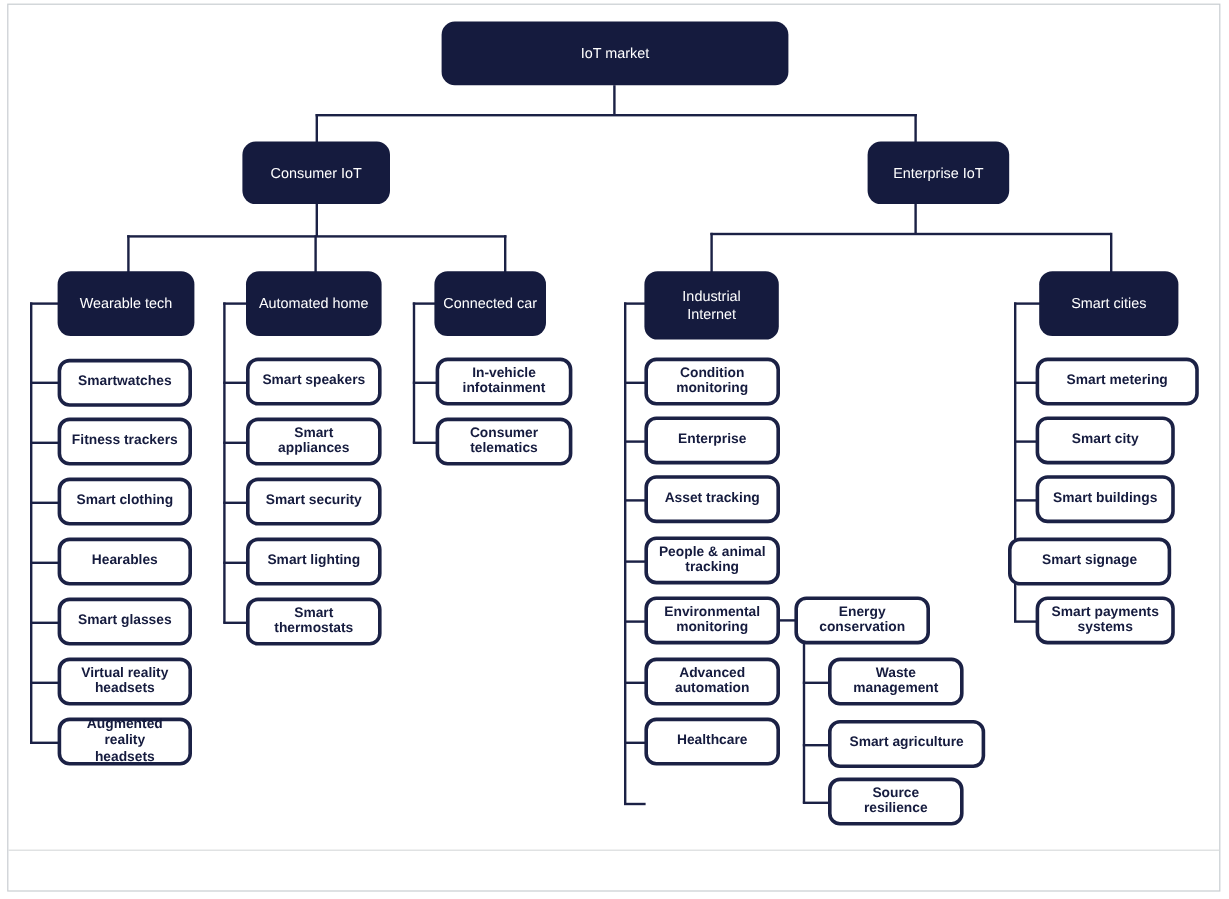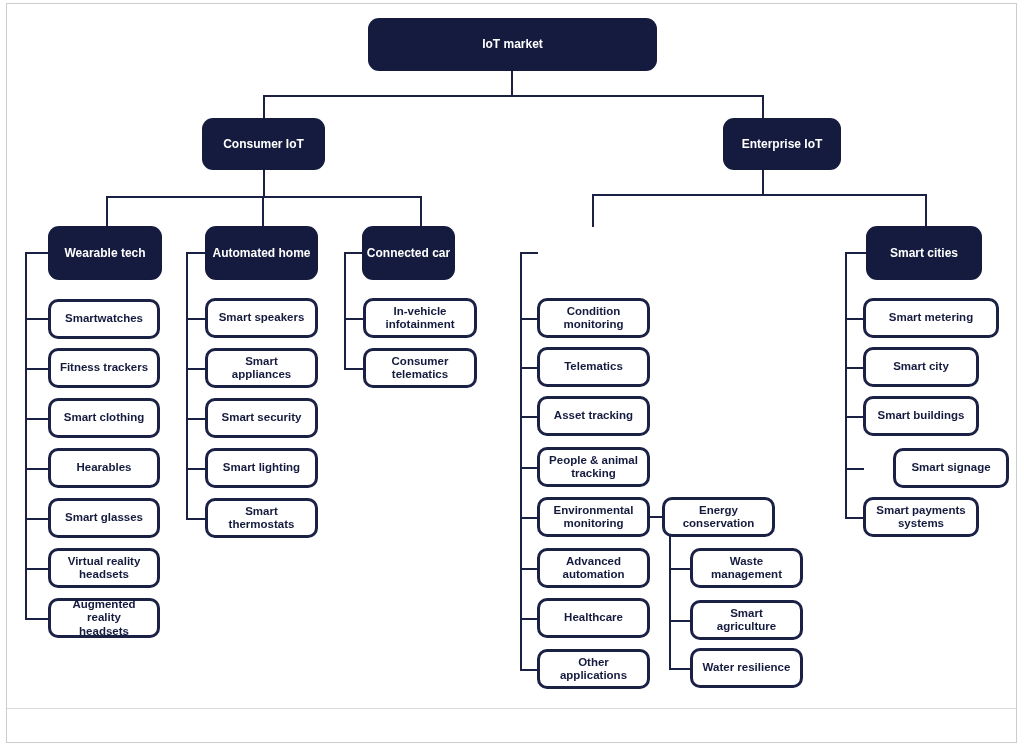--- a/index.html
+++ b/index.html
@@ -16,21 +16,21 @@
     position:relative;width:1024px;height:749px;background:#ffffff;
     font-family:"Liberation Sans","DejaVu Sans",sans-serif;overflow:hidden;
   }
   .frame{
     position:absolute;left:6px;top:3px;width:1011px;height:740px;
     border:1px solid var(--frame-border);background:#ffffff;box-sizing:border-box;
   }
   .node{
     position:absolute;background:var(--node-fill);color:var(--node-text);
     border-radius:11px;display:flex;align-items:center;justify-content:center;
-    text-align:center;font-weight:bold;font-size:12px;line-height:1.25;
+    text-align:center;font-weight:normal;font-size:12px;line-height:1.25;
     box-sizing:border-box;
   }
   .leaf{
     position:absolute;background:var(--leaf-bg);border:3px solid var(--outline);
     border-radius:10px;color:var(--node-fill);display:flex;align-items:center;
     justify-content:center;text-align:center;font-weight:bold;font-size:11.5px;
     line-height:1.15;box-sizing:border-box;height:40px;padding:1px 7px;
   }
   .w70{display:inline-block;max-width:74px;}
   .hl,.vl{position:absolute;background:var(--outline);}
@@ -124,20 +124,23 @@
   </div>
   <div class="node" style="left:48px;top:226px;width:114px;height:54px">
     <span>Wearable tech</span>
   </div>
   <div class="node" style="left:205px;top:226px;width:113px;height:54px">
     <span>Automated home</span>
   </div>
   <div class="node" style="left:362px;top:226px;width:93px;height:54px">
     <span>Connected car</span>
   </div>
+  <div class="node" style="left:537px;top:226px;width:112px;height:57px">
+    <span class="w70">Industrial Internet</span>
+  </div>
   <div class="node" style="left:866px;top:226px;width:116px;height:54px">
     <span>Smart cities</span>
   </div>
 
   <div class="leaf" style="left:48px;top:299px;width:112px">
       <span>Smartwatches</span>
     </div>
   <div class="leaf" style="left:48px;top:348px;width:112px">
       <span>Fitness trackers</span>
     </div>
@@ -177,64 +180,61 @@
       <span class="w70" style="max-width:80px">In-vehicle infotainment</span>
     </div>
   <div class="leaf" style="left:363px;top:348px;width:114px">
       <span class="w70">Consumer telematics</span>
     </div>
 
   <div class="leaf" style="left:537px;top:298px;width:113px">
       <span class="w70">Condition monitoring</span>
     </div>
   <div class="leaf" style="left:537px;top:347px;width:113px">
-      <span>Telematics</span>
+      <span>Enterprise</span>
     </div>
   <div class="leaf" style="left:537px;top:396px;width:113px">
       <span>Asset tracking</span>
     </div>
   <div class="leaf" style="left:537px;top:447px;width:113px">
       <span>People &amp; animal tracking</span>
     </div>
   <div class="leaf" style="left:537px;top:497px;width:113px">
       <span class="w70" style="max-width:92px">Environmental monitoring</span>
     </div>
   <div class="leaf" style="left:537px;top:548px;width:113px">
       <span class="w70">Advanced automation</span>
     </div>
   <div class="leaf" style="left:537px;top:598px;width:113px">
       <span>Healthcare</span>
     </div>
-  <div class="leaf" style="left:537px;top:649px;width:113px">
-      <span class="w70">Other applications</span>
-    </div>
 
   <div class="leaf" style="left:662px;top:497px;width:113px">
       <span class="w70">Energy conservation</span>
     </div>
   <div class="leaf" style="left:690px;top:548px;width:113px">
       <span class="w70">Waste management</span>
     </div>
-  <div class="leaf" style="left:690px;top:600px;width:113px">
+  <div class="leaf" style="left:690px;top:600px;width:131px">
       <span>Smart agriculture</span>
     </div>
   <div class="leaf" style="left:690px;top:648px;width:113px">
-      <span>Water resilience</span>
+      <span>Source resilience</span>
     </div>
 
   <div class="leaf" style="left:863px;top:298px;width:136px">
       <span>Smart metering</span>
     </div>
   <div class="leaf" style="left:863px;top:347px;width:116px">
       <span>Smart city</span>
     </div>
   <div class="leaf" style="left:863px;top:396px;width:116px">
       <span>Smart buildings</span>
     </div>
-  <div class="leaf" style="left:893px;top:448px;width:116px">
+  <div class="leaf" style="left:840px;top:448px;width:136px">
       <span>Smart signage</span>
     </div>
   <div class="leaf" style="left:863px;top:497px;width:116px">
       <span class="w70" style="max-width:96px">Smart payments systems</span>
     </div>
 
   <div class="divider"></div>
   <div class="source">Source: GlobalData</div>
 </div>
 

